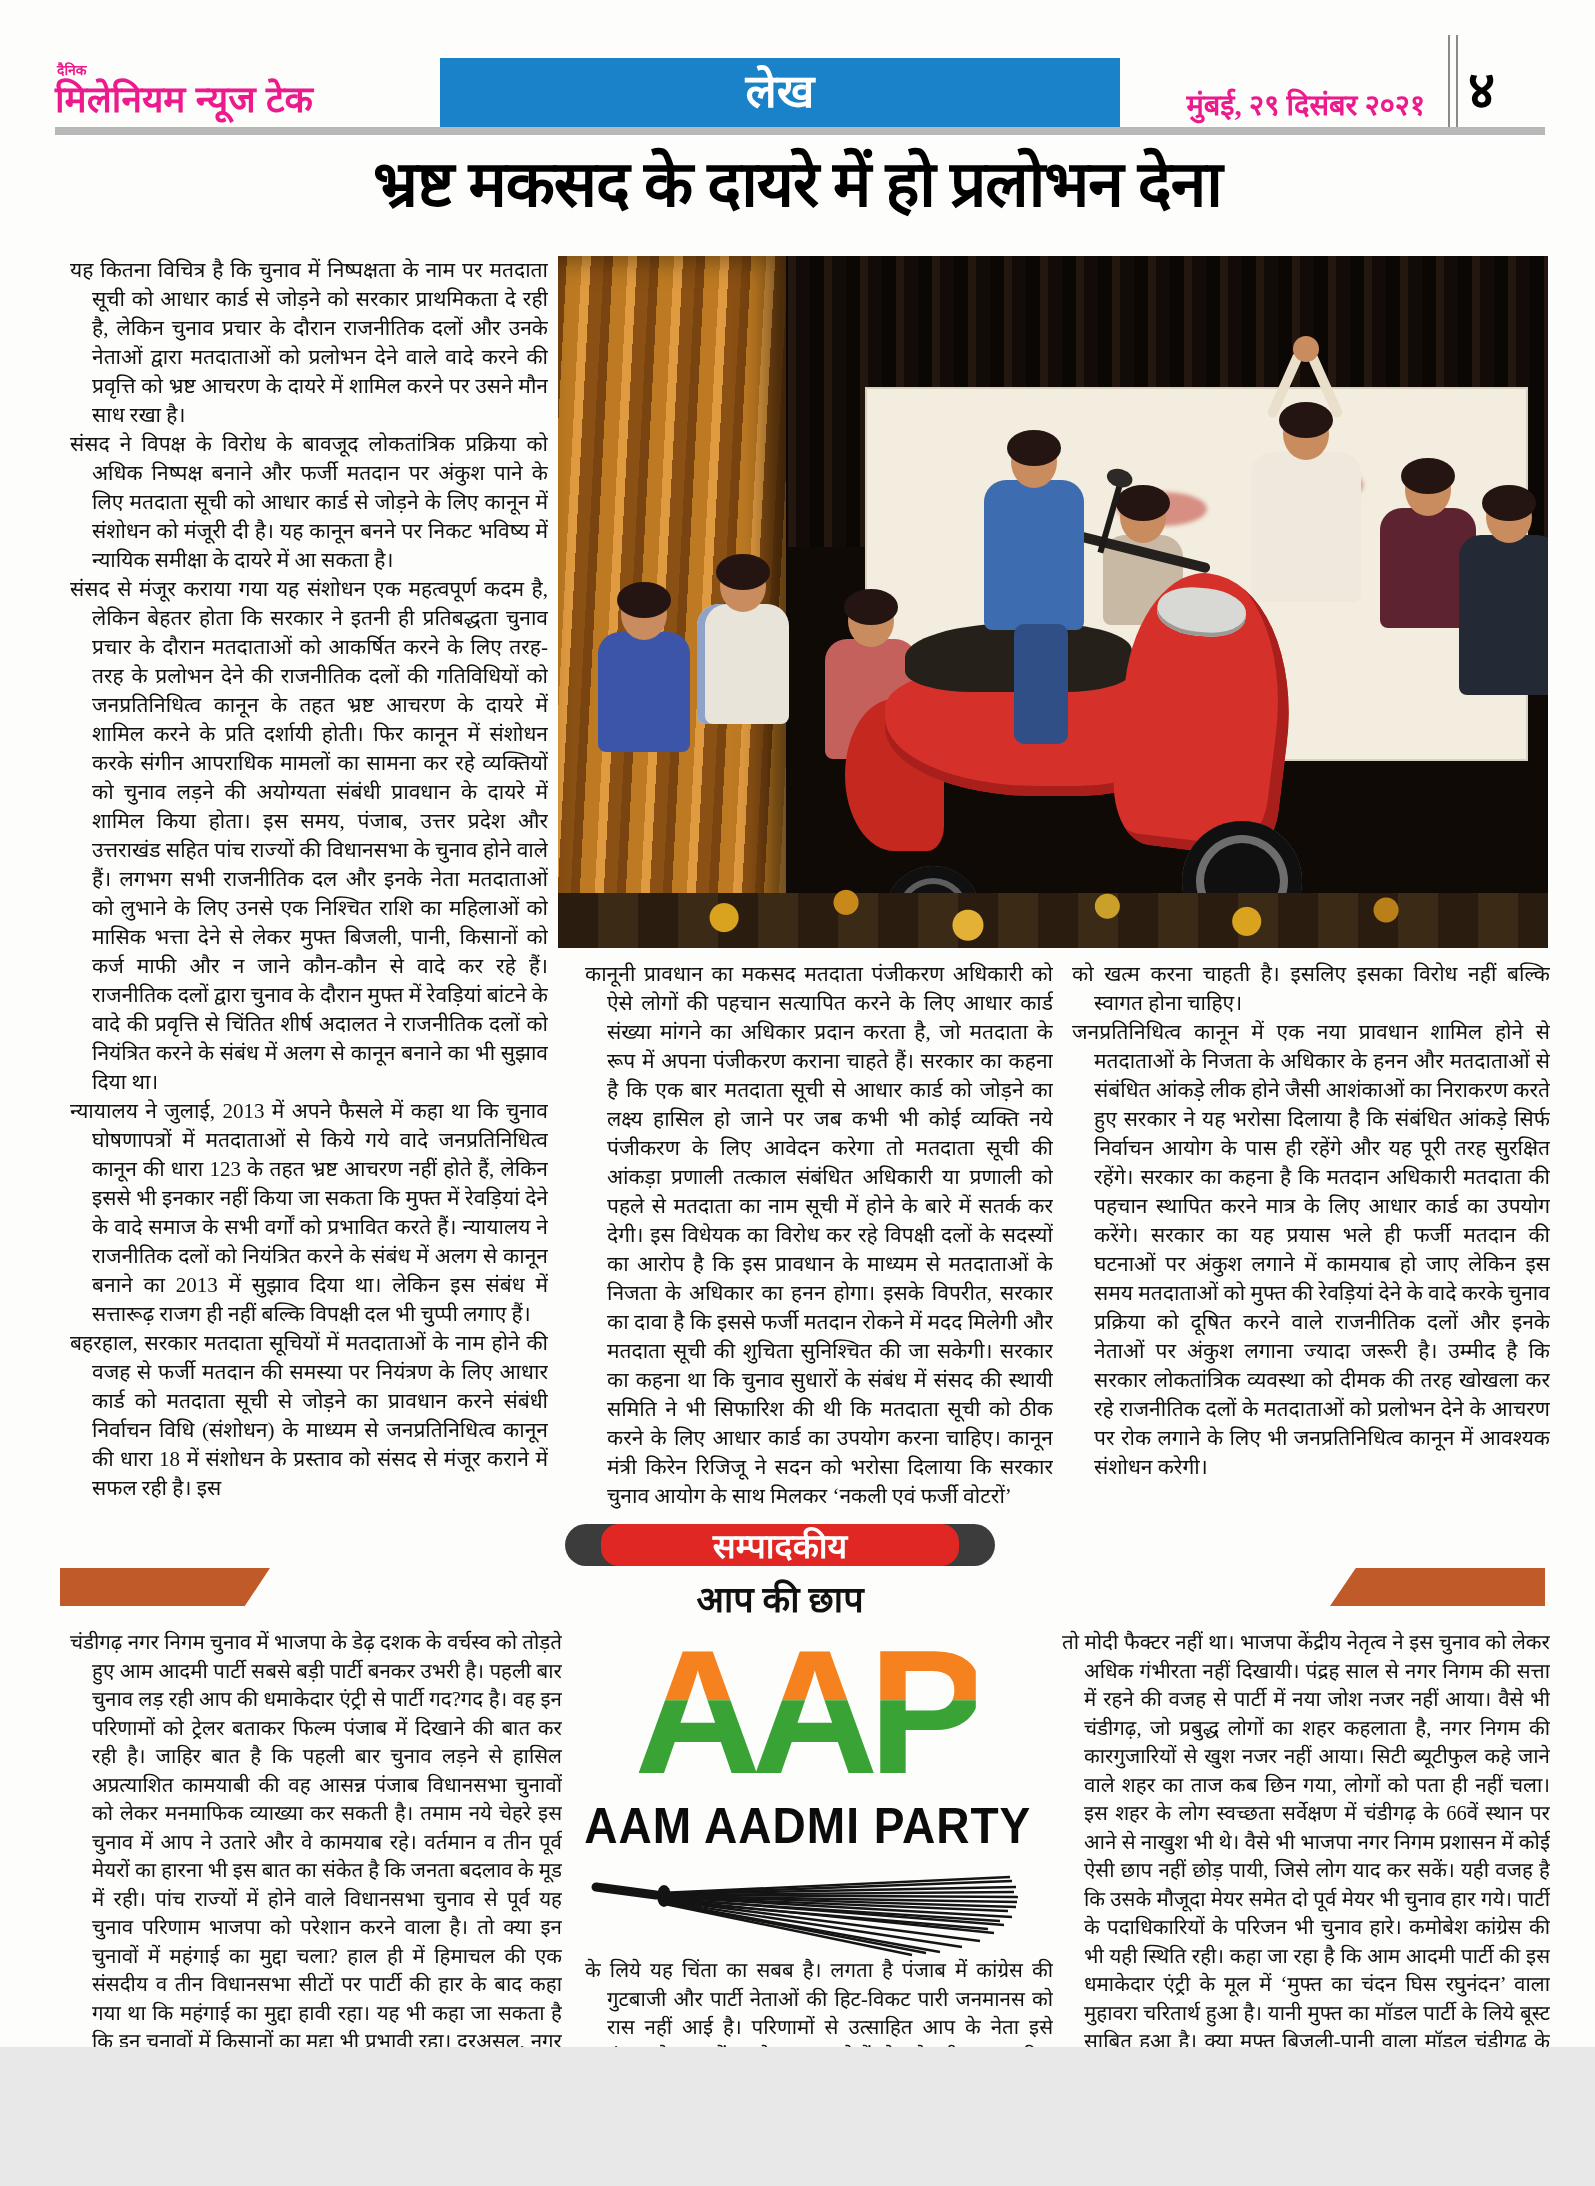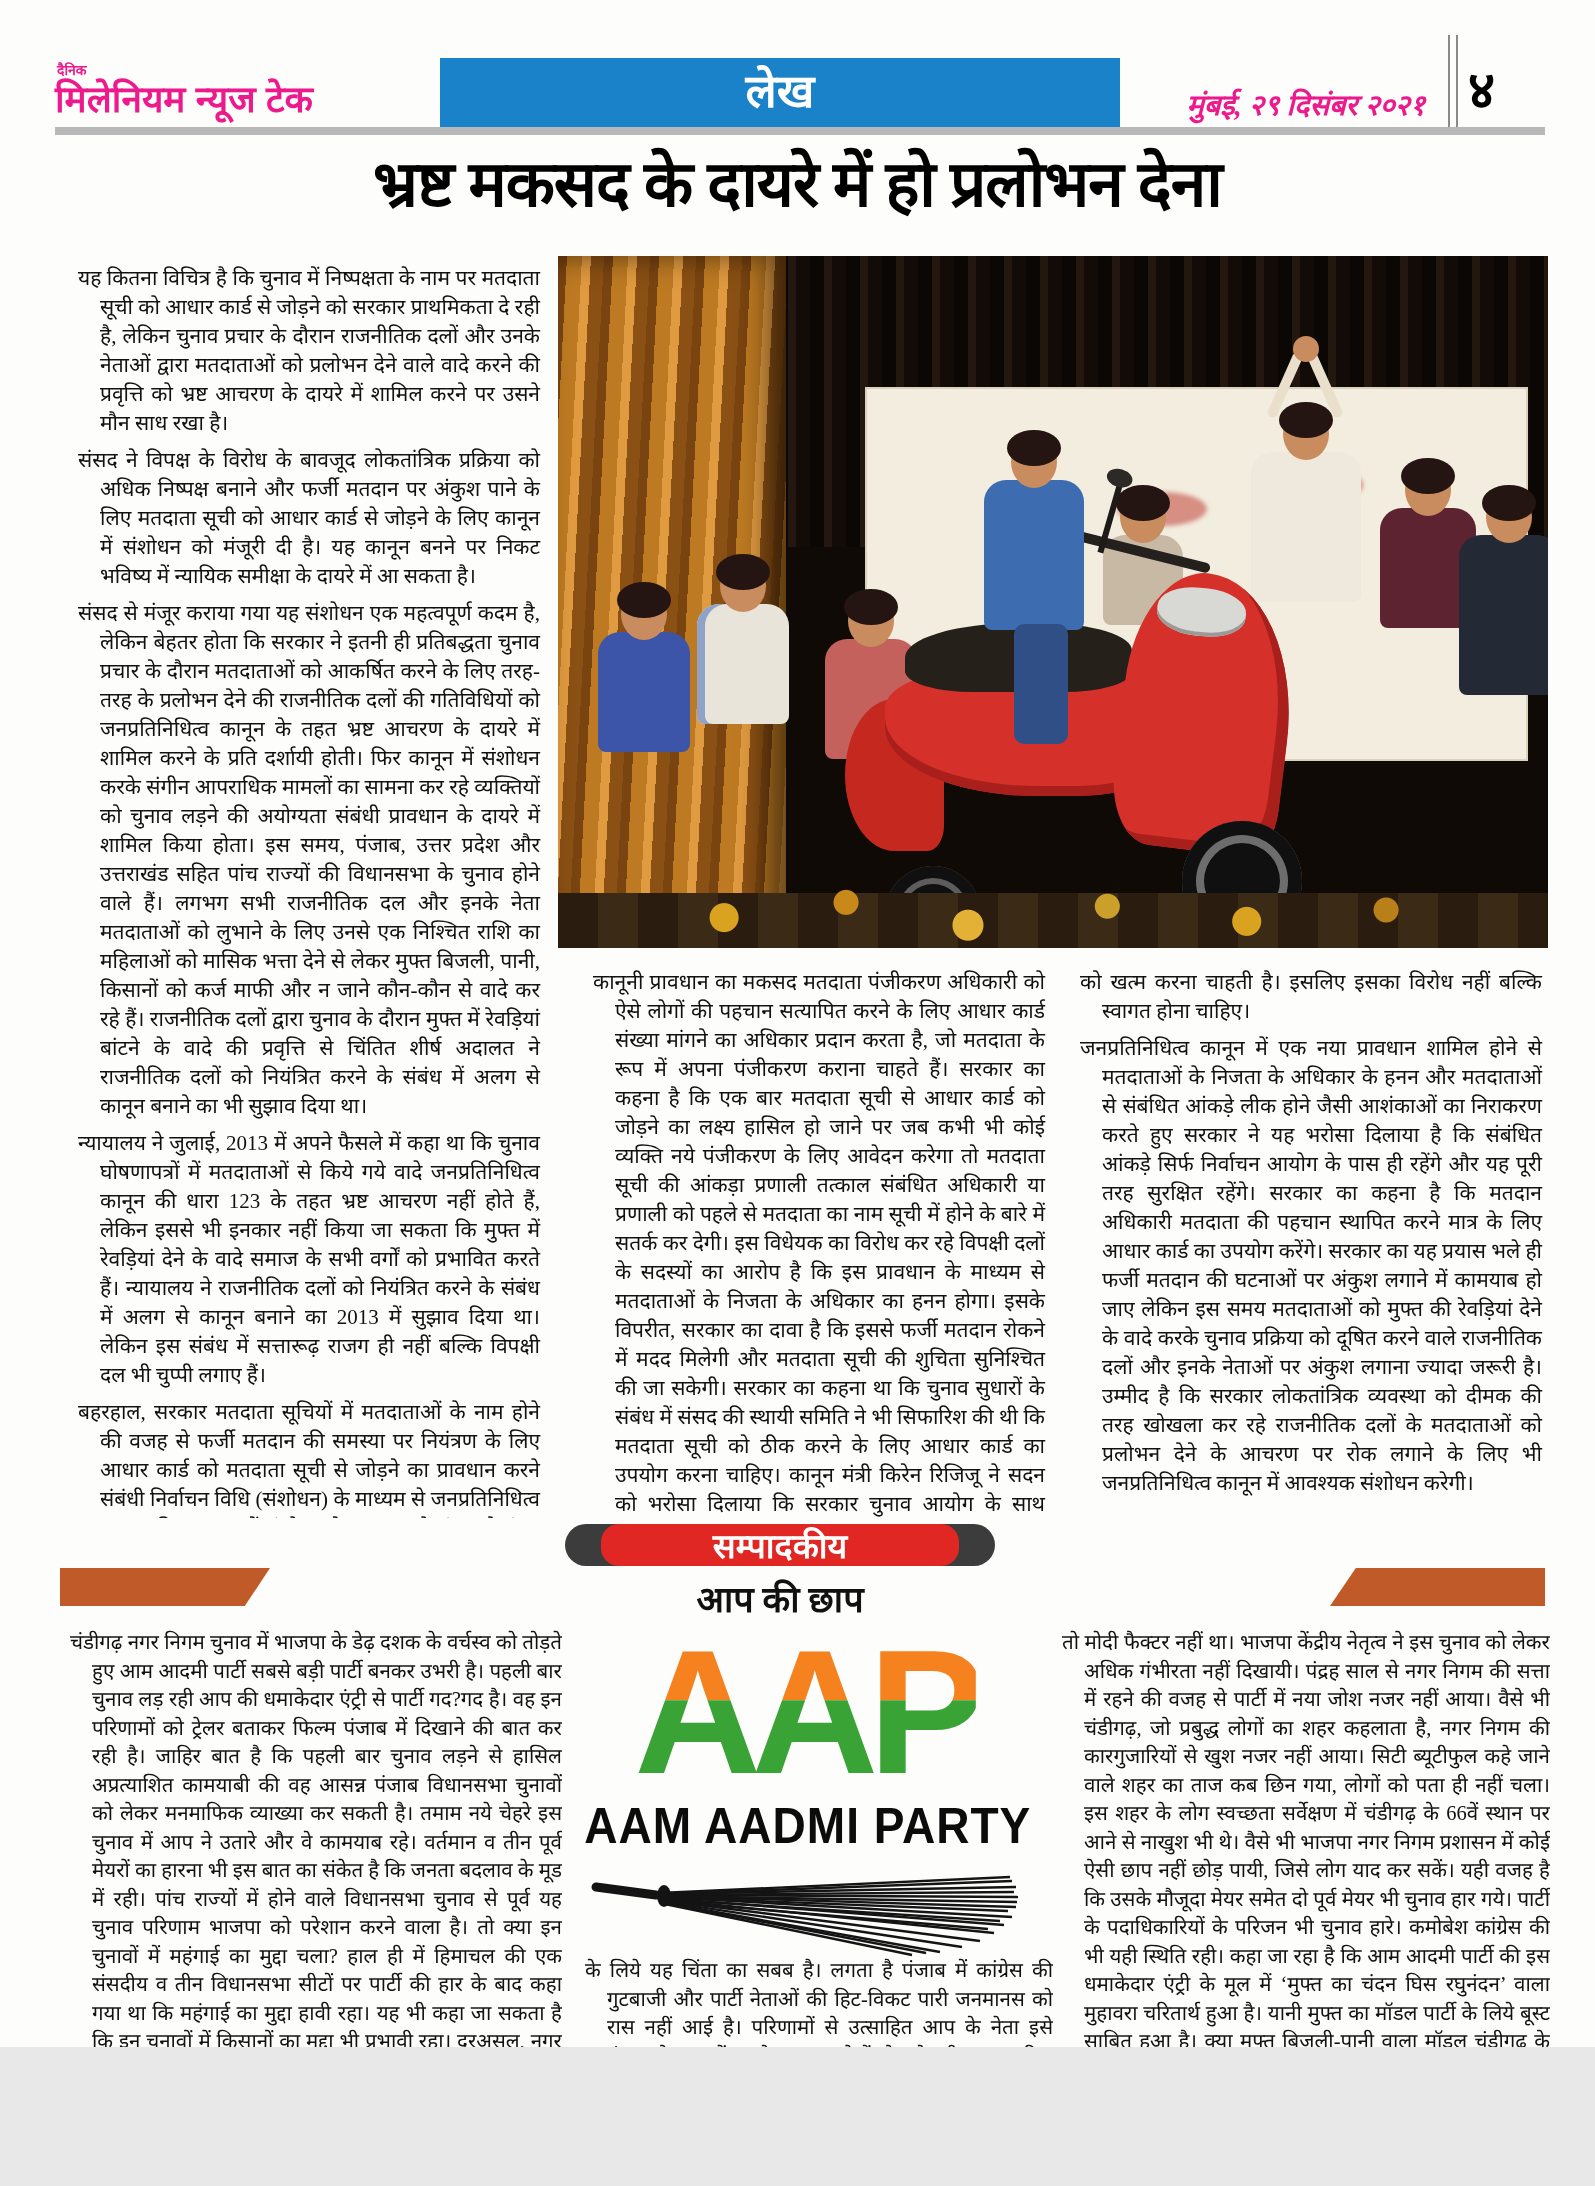--- a/index.html
+++ b/index.html
@@ -9,31 +9,31 @@
     font-family:"Liberation Serif","DejaVu Serif",serif;color:#111;
   }
   
   .masthead-small{position:absolute;left:57px;top:60px;font-family:"Liberation Sans",sans-serif;
     font-size:14px;font-weight:bold;color:#ec1a8d;}
   .masthead{position:absolute;left:55px;top:72px;font-family:"Liberation Sans",sans-serif;
     font-size:37px;font-weight:bold;color:#ec1a8d;letter-spacing:0px;}
   .section-box{position:absolute;left:440px;top:58px;width:680px;height:70px;background:#1a82c8;
     display:flex;align-items:flex-start;justify-content:center;}
   .section-box span{color:#fff;font-size:46px;font-weight:bold;}
-  .dateline{position:absolute;right:170px;top:84px;font-size:29px;font-weight:bold;color:#ec1a8d;font-style:italic;}
+  .dateline{position:absolute;right:170px;top:84px;font-size:29px;font-weight:bold;color:#ec1a8d;}
   .vrule{position:absolute;top:35px;height:95px;width:2px;background:#8a8a8a;}
   .vrule.v1{left:1448px;}  .vrule.v2{left:1456px;}
   .pagenum{position:absolute;left:1468px;top:52px;font-size:52px;font-weight:bold;color:#000;}
   .header-rule{position:absolute;left:55px;right:50px;top:127px;height:8px;background:#b8b8b8;}
   
   .headline{position:absolute;left:0;top:138px;width:100%;text-align:center;
     font-size:64px;font-weight:bold;color:#000;letter-spacing:-1px;}
   
   .col{position:absolute;overflow:hidden;font-size:21px;line-height:29px;text-align:justify;}
-  .col p{margin:8px;padding-left:22px;text-indent:-22px;}
+  .col p{margin:0;padding-left:22px;text-indent:-22px;}
   .col-left      {left:70px;  top:256px;  width:478px; height:1262px;}
   .col-mid       {left:585px; top:960px;  width:468px; height:558px;}
   .col-right     {left:1072px;top:960px;  width:478px; height:558px;}
   
   .photo{position:absolute;left:558px;top:256px;width:990px;height:692px;background:#0f0a06;overflow:hidden;}
   .ph-top{position:absolute;left:0;right:0;top:0;height:42%;
     background:repeating-linear-gradient(90deg,#0b0704 0 14px,#231710 14px 22px,#120b07 22px 36px);}
   .ph-curtain{position:absolute;left:0;top:0;bottom:0;width:23%;
     background:repeating-linear-gradient(93deg,#7a4410 0 9px,#bd7a22 9px 24px,#e09a40 24px 33px,#8a5014 33px 46px);
     box-shadow:inset -18px 0 30px rgba(0,0,0,.55);}

